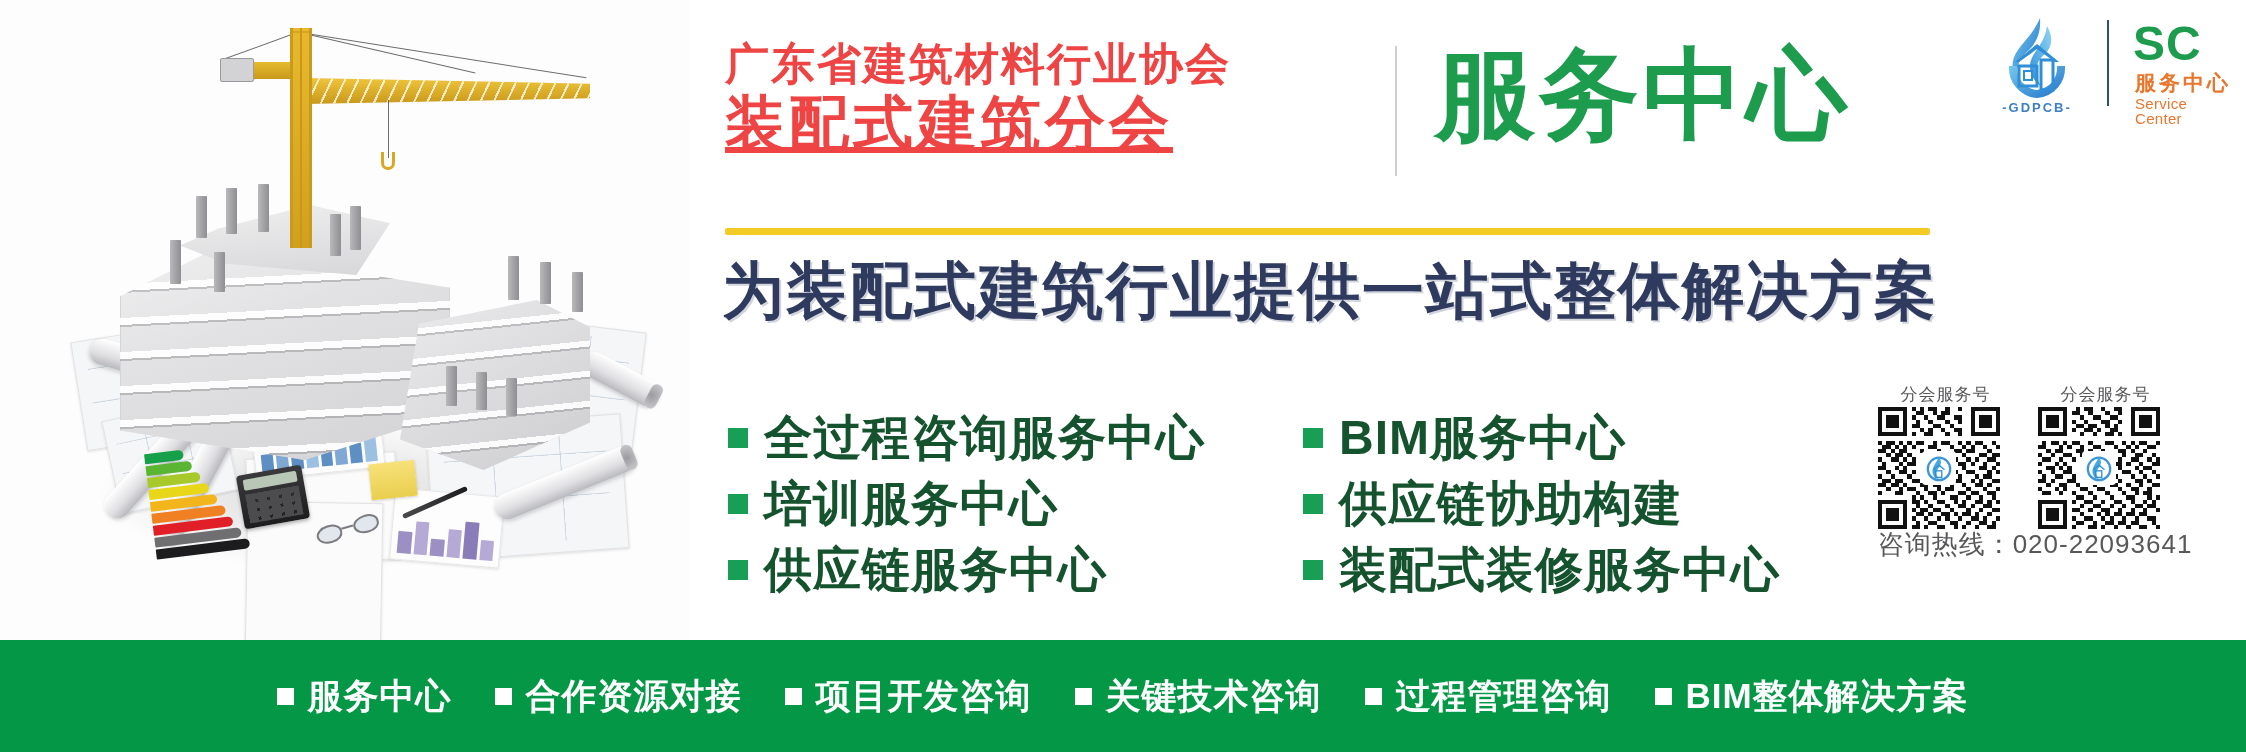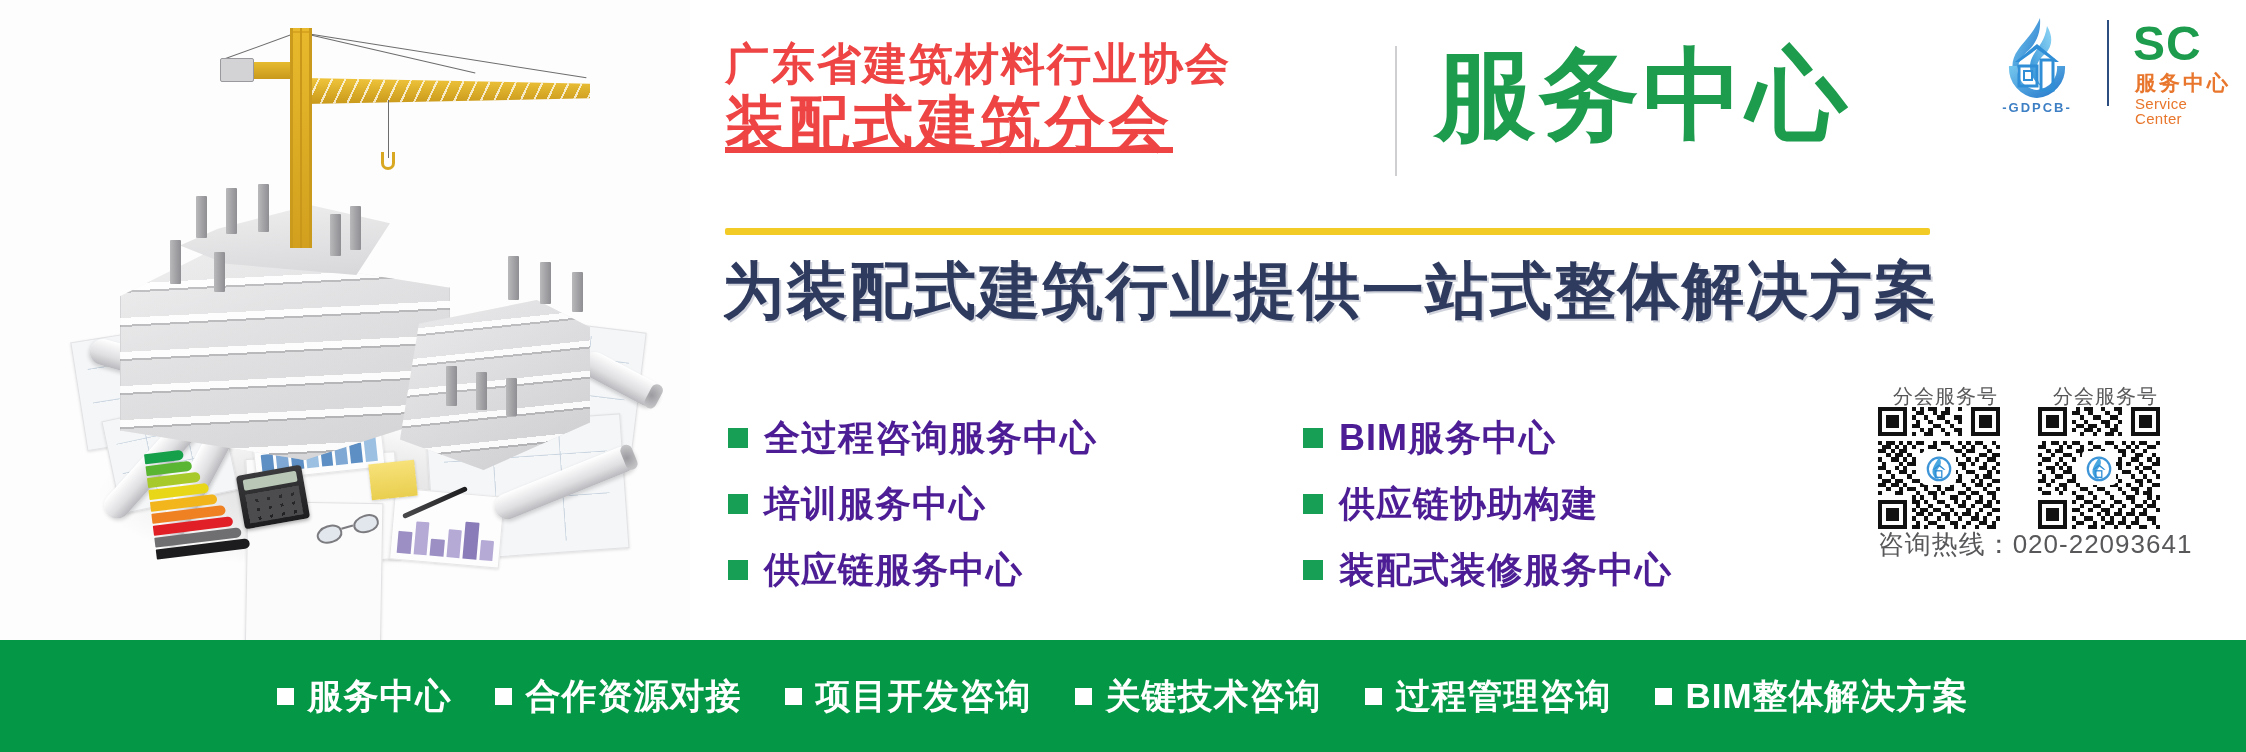--- a/index.html
+++ b/index.html
@@ -177,41 +177,41 @@
     white-space:nowrap;
     text-align:center;
   }
 
   
   #svclist{ position:absolute; left:728px; top:405px; width:1100px; }
   .svc-col{ position:absolute; top:0; }
   .svc-col.c1{ left:0; } .svc-col.c2{ left:575px; }
   .svc-item{ display:flex; align-items:center; height:66px; }
   .sq{ width:20px; height:20px; background:#17a055; margin-right:16px; flex:none; }
-  .svc-text{ color:#4c1d95; font-size:36px; font-weight:700; letter-spacing:1px; white-space:nowrap; }
+  .svc-text{ color:#14532d; font-size:48px; font-weight:700; letter-spacing:1px; white-space:nowrap; }
 
   
   #logo{ position:absolute; left:1985px; top:14px; width:250px; height:104px; }
   .emblem{ position:absolute; left:0; top:0; width:104px; height:88px; }
   .emb-txt{ position:absolute; left:0; top:86px; width:104px; text-align:center;
             font-size:13px; font-weight:700; color:#3d7fc4; letter-spacing:2px; }
   .logo-div{ position:absolute; left:122px; top:6px; width:2px; height:86px; background:#2b4d80; }
   .sc{ position:absolute; left:148px; top:6px; color:#1d9c4e; font-size:48px;
        font-weight:700; letter-spacing:1px; line-height:1; }
   .sc-cn{ position:absolute; left:150px; top:58px; color:#e8762c; font-size:21px;
           font-weight:700; letter-spacing:3px; line-height:1; }
   .sc-en{ position:absolute; left:150px; top:82px; color:#e8762c; font-size:15px;
           letter-spacing:.3px; line-height:1; }
 
   
   #qrblock{ position:absolute; left:1870px; top:383px; width:330px; }
   .qr-wrap{ position:absolute; top:24px; width:135px; height:122px; }
   .qr-wrap.q1{ left:8px; } .qr-wrap.q2{ left:168px; }
   .qr-label{ position:absolute; top:0; width:135px; text-align:center;
-             color:#58585a; font-size:20px; letter-spacing:1px; }
+             color:#58585a; font-size:17px; letter-spacing:1px; }
   .qr-label.q1{ left:8px; } .qr-label.q2{ left:168px; }
   .qr-canvas{ width:122px; height:122px; background:#fff; position:relative;
               image-rendering: pixelated; }
   .qr-center{ position:absolute; left:44px; top:44px; width:34px; height:34px;
               background:#fff; border-radius:4px; display:flex;
               align-items:center; justify-content:center; }
   .hotline{ position:absolute; left:0; top:144px; width:330px; text-align:center;
             color:#58585a; font-size:26px; letter-spacing:1px; white-space:nowrap; }
 
   

